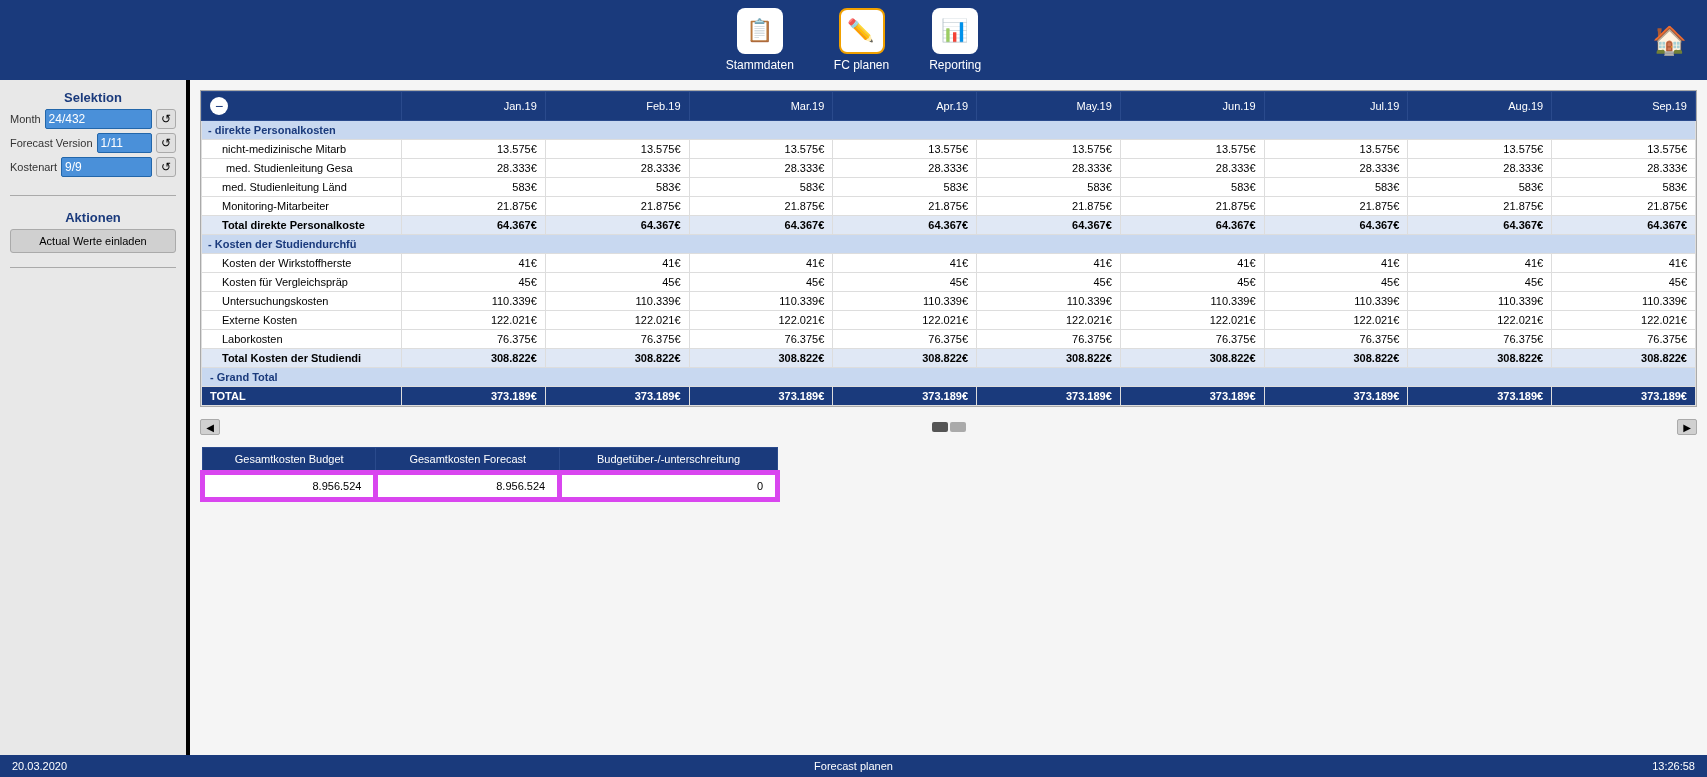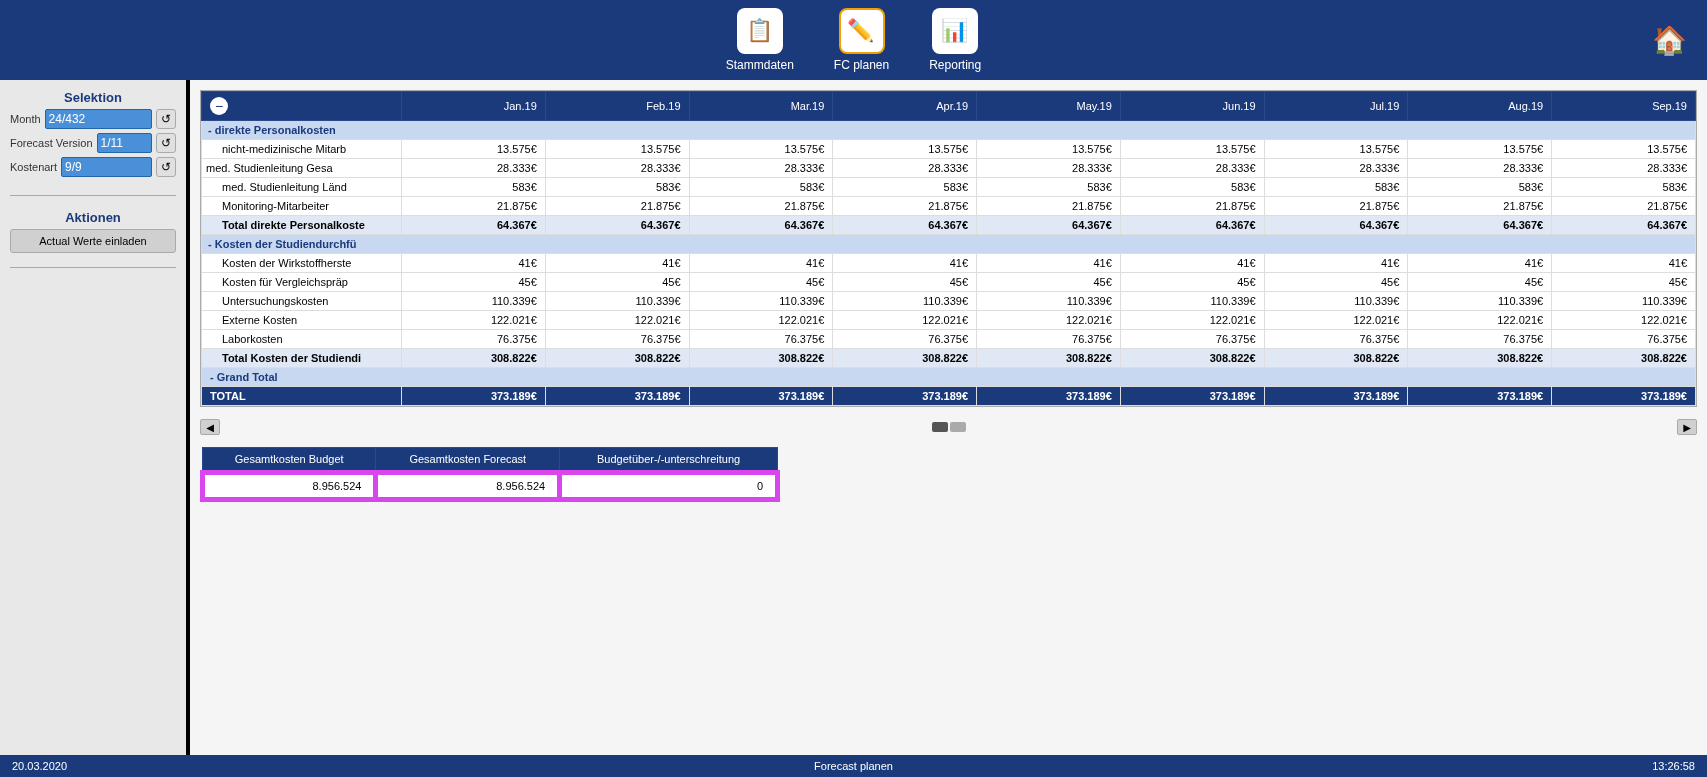--- a/index.html
+++ b/index.html
@@ -350,21 +350,21 @@
               <td>13.575€</td>
               <td>13.575€</td>
               <td>13.575€</td>
               <td>13.575€</td>
               <td>13.575€</td>
               <td>13.575€</td>
               <td>13.575€</td>
               <td>13.575€</td>
             </tr>
             <tr>
-              <td style="padding-left: 4px;">med. Studienleitung Gesa</td>
+              <td style="padding-left: 24px;">med. Studienleitung Gesa</td>
               <td>28.333€</td>
               <td>28.333€</td>
               <td>28.333€</td>
               <td>28.333€</td>
               <td>28.333€</td>
               <td>28.333€</td>
               <td>28.333€</td>
               <td>28.333€</td>
               <td>28.333€</td>
             </tr>

